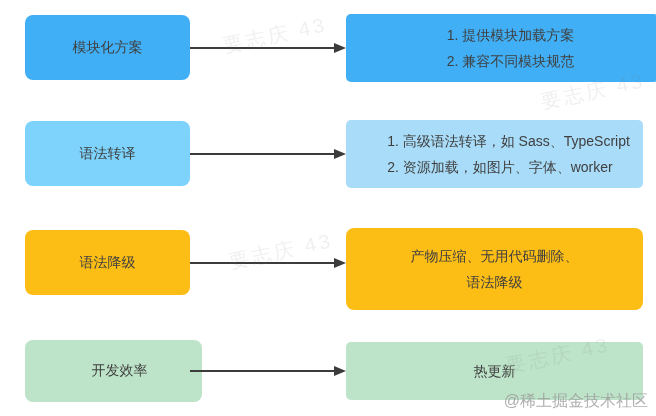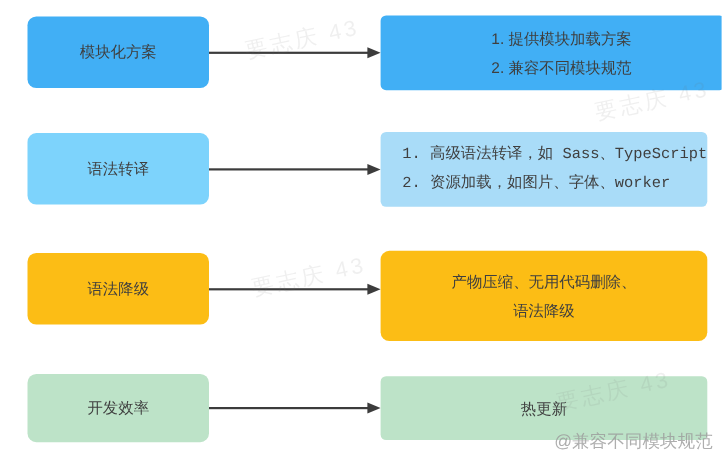--- a/index.html
+++ b/index.html
@@ -9,27 +9,27 @@
   }
   .stage{position:absolute;inset:0;}
   .box{
     position:absolute;border-radius:8px;display:flex;align-items:center;justify-content:center;
     color:#3f3f3f;font-size:14px;
   }
   .left-box{left:25px;width:165px;height:65px;}
   .right-box{left:346px;width:297px;border-radius:5px;}
   .lines{text-align:center;line-height:26px;}
   .lines .line{white-space:nowrap;}
-  .left-align{justify-content:flex-end;font-family:Liberation Mono, monospace;}
+  .left-align{justify-content:center;}
   .left-align .lines{text-align:left;padding-left:28px;}
   
   .r1-left{top:15px;}  .r1-right{top:14px;height:68px;padding-left:16px;}
   .r2-left{top:121px;} .r2-right{top:120px;height:68px;}
   .r3-left{top:230px;} .r3-right{top:228px;height:82px;border-radius:8px;}
-  .r4-left{top:340px;height:62px;} .r4-right{top:342px;height:58px;}
+  .r4-left{top:340px;height:62px;padding-left:12px;} .r4-right{top:342px;height:58px;}
   
   .arrow-line{position:absolute;left:190px;width:145px;height:2px;background:#3c3c3c;}
   .arrow-head{
     position:absolute;left:334px;width:0;height:0;
     border-left:12px solid #3c3c3c;border-top:5px solid transparent;border-bottom:5px solid transparent;
   }
   .a1.arrow-line{top:47px;}  .a1.arrow-head{top:43px;}
   .a2.arrow-line{top:153px;} .a2.arrow-head{top:149px;}
   .a3.arrow-line{top:262px;} .a3.arrow-head{top:258px;}
   .a4.arrow-line{top:370px;} .a4.arrow-head{top:366px;}
@@ -96,15 +96,15 @@
   <div class="box right-box r4-right" style="background-color: rgb(189, 227, 200);">
     <div class="lines">
       <div class="line">热更新</div>
     </div>
   </div>
 
   <span class="wm-diag wm1">要志庆 43</span>
   <span class="wm-diag wm2">要志庆 43</span>
   <span class="wm-diag wm3">要志庆 43</span>
   <span class="wm-diag wm4">要志庆 43</span>
-  <span class="wm-credit">@兼容不同模块规范</span>
+  <span class="wm-credit">@稀土掘金技术社区</span>
 
 </div>
 
 </body></html>

